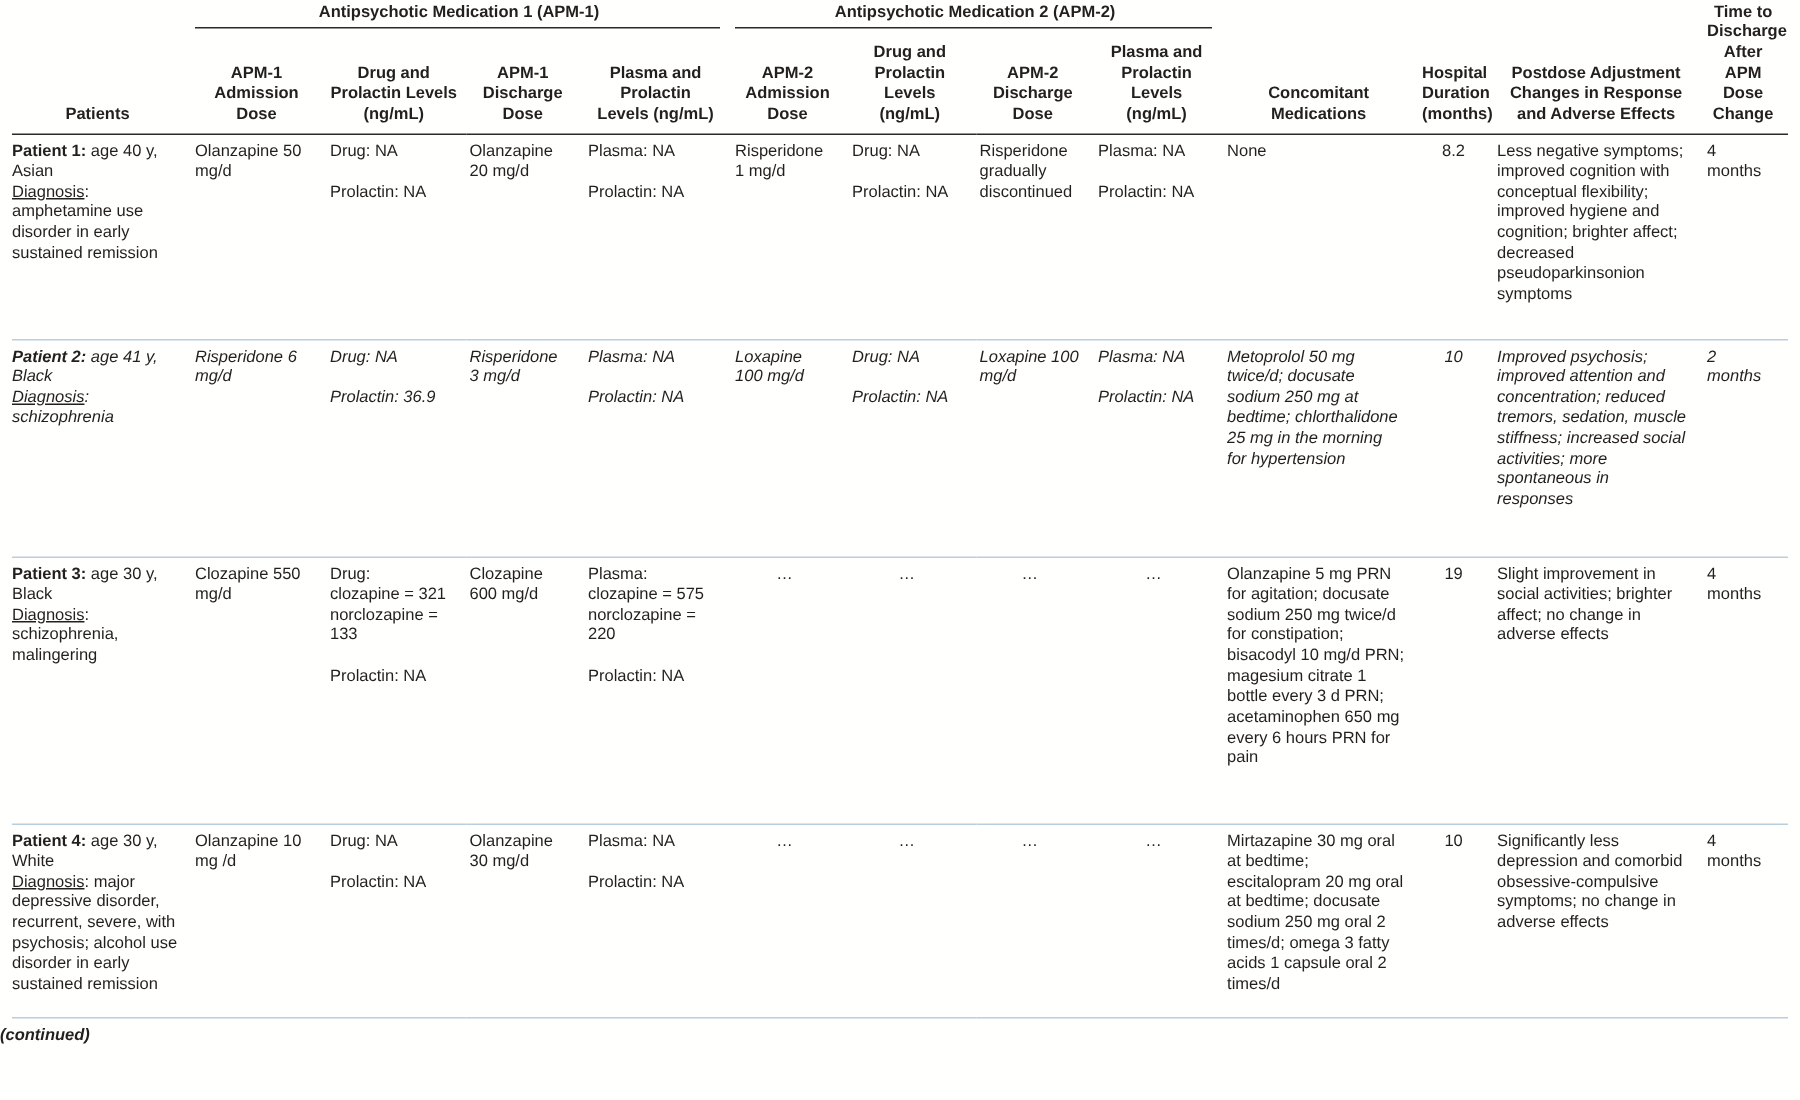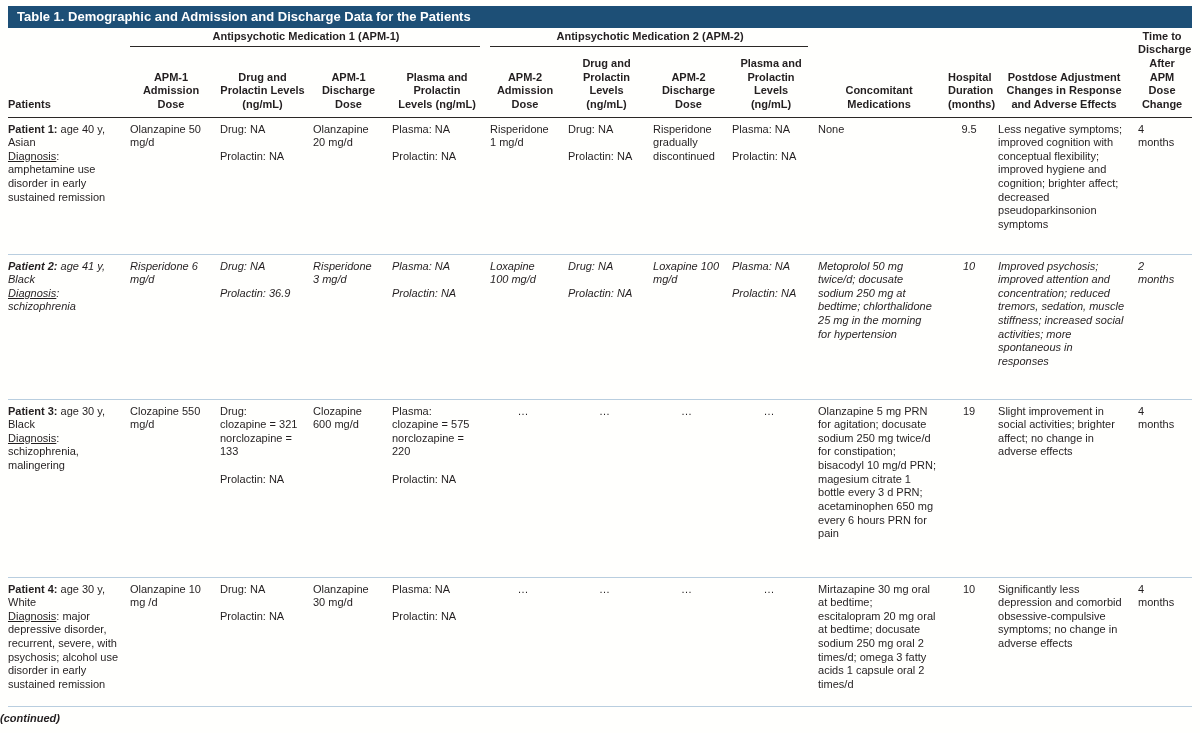--- a/index.html
+++ b/index.html
@@ -16,42 +16,39 @@
   table{table-layout:fixed;border-collapse:collapse;margin:0 8px;width:1184px;}
   thead th{
     font-weight:bold;font-size:11px;line-height:1.24;vertical-align:bottom;
     text-align:center;padding:0 6px 5px 2px;white-space:pre-line;
     border-bottom:1.5px solid #2b2826;
   }
   thead tr.grow{height:19px;}
   thead tr.hrow{height:70px;}
   th.gh{position:relative;border-bottom:none;padding-bottom:3px;}
   th.gh .gh-line{position:absolute;left:2px;right:8px;bottom:0;border-bottom:1.5px solid #2b2826;}
-  th.pat{text-align:left;padding-left:0;margin-left:8px;}
+  th.pat{text-align:center;padding-left:0;margin-left:8px;}
   tbody td{
     vertical-align:top;font-size:11px;line-height:1.24;
     padding:5px 10px 4px 2px;border-bottom:1px solid #b9cedf;
   }
   td.c-pat{padding-left:0;padding-right:8px;}
   td.num{text-align:center;padding:5px 4px 0 0;}
   td.cen{text-align:center;}
   tr.r0{height:137px;} tr.r1{height:145px;font-style:italic;} tr.r2{height:178px;} tr.r3{height:129px;}
   .gap{margin-top:14px;}
   .b{font-weight:bold;}
   .u{text-decoration:underline;}
   .continued{text-align:left;font-style:italic;font-size:11px;margin:5px 10px 0 0;font-weight:bold;}
 </style>
 </head>
 <body>
 
 <div class="page">
 
-  <div class="titlebar">
-    <span>Table 1. Demographic and Admission and Discharge Data for the Patients</span>
-  </div>
 
   <table>
     <colgroup>
       <col style="width:120px">
         <col style="width:90px">
         <col style="width:93px">
         <col style="width:79px">
       <col style="width:98px">
         <col style="width:78px">
         <col style="width:85px">
@@ -133,21 +130,21 @@
         <td>
           <div>Drug: NA</div>
           <div class="gap">Prolactin: NA</div>
         </td>
         <td>Risperidone gradually discontinued</td>
         <td>
           <div>Plasma: NA</div>
           <div class="gap">Prolactin: NA</div>
         </td>
         <td>None</td>
-        <td class="num">9.5</td>
+        <td class="num">8.2</td>
         <td>Less negative symptoms; improved cognition with conceptual flexibility; improved hygiene and cognition; brighter affect; decreased pseudoparkinsonion symptoms</td>
         <td>4 months</td>
       </tr>
 
       <tr class="r1">
         <td class="c-pat">
           <div><span class="b">Patient 2:</span><span> age 41 y, Black</span></div>
           <div><span class="u">Diagnosis</span><span>: schizophrenia</span></div>
         </td>
         <td>Risperidone 6 mg/d</td>

